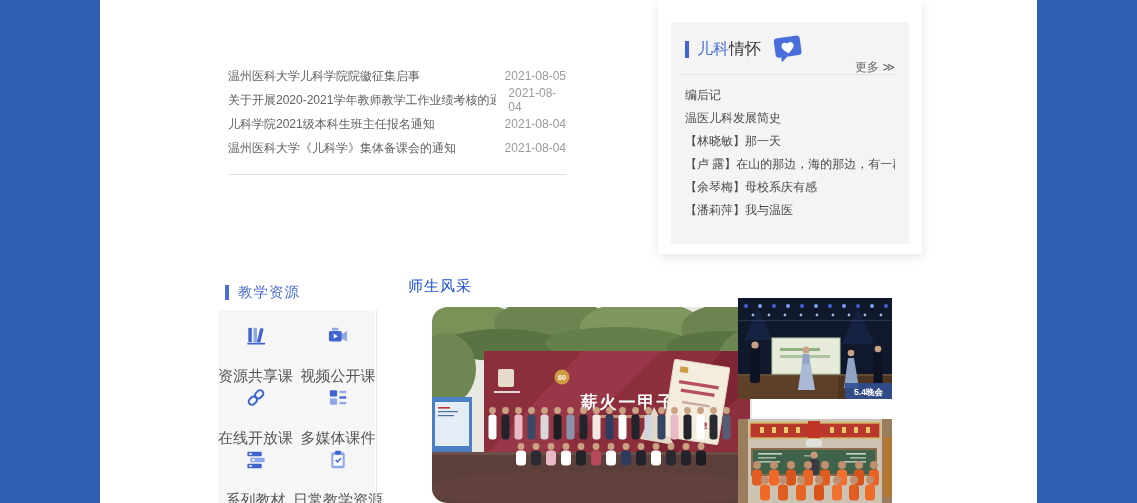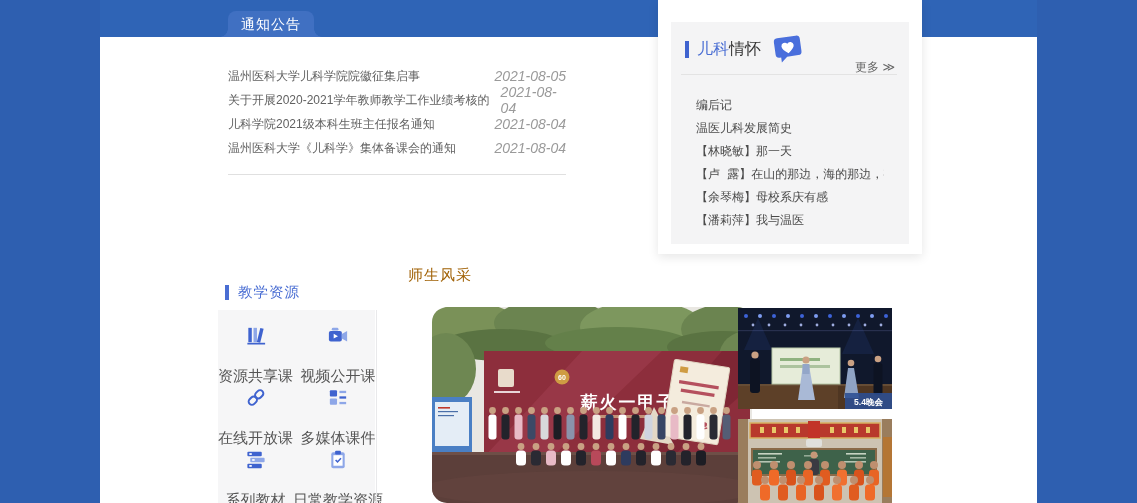--- a/index.html
+++ b/index.html
@@ -14,65 +14,62 @@
        border-radius:8px 8px 0 0;color:#fff;font-size:14px;line-height:27px;text-align:center;letter-spacing:1px;}
   .tab::before{content:'';position:absolute;left:-8px;bottom:0;width:8px;height:8px;
        background:radial-gradient(circle at 0 0,rgba(0,0,0,0) 7.5px,#4070c2 8px);}
   .tab::after{content:'';position:absolute;right:-8px;bottom:0;width:8px;height:8px;
        background:radial-gradient(circle at 100% 0,rgba(0,0,0,0) 7.5px,#4070c2 8px);}
 
   
   .notice{position:absolute;left:228px;top:64px;width:338px;}
   .n-row{display:flex;justify-content:space-between;align-items:center;height:24px;cursor:pointer;}
   .n-title{font-size:12px;color:#616161;white-space:nowrap;overflow:hidden;}
-  .n-date{font-size:14px;color:#9a9a9a;margin-left:12px;font-style:italic;}
+  .n-date{font-size:12px;color:#9a9a9a;margin-left:12px;}
   .n-sep{position:absolute;left:228px;top:174px;width:338px;height:1px;background:#e0e0e0;}
 
   
   .card{position:absolute;left:658px;top:0;width:264px;height:254px;background:#fff;
         box-shadow:0 3px 10px rgba(0,0,0,.10);}
   .card-panel{position:absolute;left:13px;top:22px;width:238px;height:222px;background:#f4f4f5;}
   .c-head{display:flex;align-items:center;height:46px;padding:4px 14px 0 14px;}
   .c-bar{width:4px;height:17px;background:#3f63cf;margin-right:8px;}
   .c-title{font-size:16px;color:#333;white-space:nowrap;}
   .c-title .hl{color:#4a6ed3;}
   .c-heart{margin-left:12px;transform:rotate(-8deg);}
   .c-more{margin-left:auto;font-size:12px;color:#666;cursor:pointer;white-space:nowrap;margin-top:36px;}
   .c-div{margin:2px 12px 0 10px;height:1px;background:#e3e3e3;}
-  .c-list{list-style:none;margin:11px;padding:9px 14px 0 14px;font-family:Liberation Mono, monospace;}
+  .c-list{list-style:none;margin:0;padding:9px 14px 0 14px;}
   .c-list li{font-size:12px;color:#4a4a4a;line-height:23px;white-space:nowrap;overflow:hidden;cursor:pointer;}
 
   
   .res-title{position:absolute;left:225px;top:283px;display:flex;align-items:center;}
   .res-bar{width:4px;height:15px;background:#4a6ed3;margin-right:9px;}
   .res-text{font-size:14.5px;color:#4a6ed3;letter-spacing:1px;}
   .res-panel{position:absolute;left:218px;top:310px;width:157px;height:193px;background:#f6f6f7;
              display:grid;grid-template-columns:1fr 1fr;padding-top:14px;box-sizing:border-box;}
   .res-item{height:62px;display:flex;flex-direction:column;align-items:center;justify-content:flex-start;cursor:pointer;}
   .res-item svg{display:block;}
   .res-label{margin-top:20px;font-size:15px;color:#555;white-space:nowrap;}
   .v-div{position:absolute;left:376px;top:310px;width:1px;height:193px;background:#e9e9eb;}
 
   
-  .g-title{position:absolute;left:408px;top:266px;font-size:15px;color:#a16207;letter-spacing:1px;}
+  .g-title{position:absolute;left:408px;top:277px;font-size:15px;color:#1d4ed8;letter-spacing:1px;}
   .photo{position:absolute;overflow:hidden;cursor:pointer;}
   .photo-main{left:432px;top:307px;width:320px;height:196px;border-radius:15px;}
-  .photo-stage{left:738px;top:308px;width:154px;height:101px;}
+  .photo-stage{left:738px;top:298px;width:154px;height:101px;}
   .photo-class{left:738px;top:419px;width:154px;height:84px;}
 </style>
 </head>
 <body>
 
 <div class="page">
   <div class="m-left"></div>
   <div class="m-right"></div>
 
-  <div class="band">
-    <div class="tab">通知公告</div>
-  </div>
 
   <div class="notice">
     <div class="n-row">
       <span class="n-title">温州医科大学儿科学院院徽征集启事</span>
       <span class="n-date">2021-08-05</span>
     </div>
     <div class="n-row">
       <span class="n-title">关于开展2020-2021学年教师教学工作业绩考核的通知</span>
       <span class="n-date">2021-08-04</span>
     </div>

